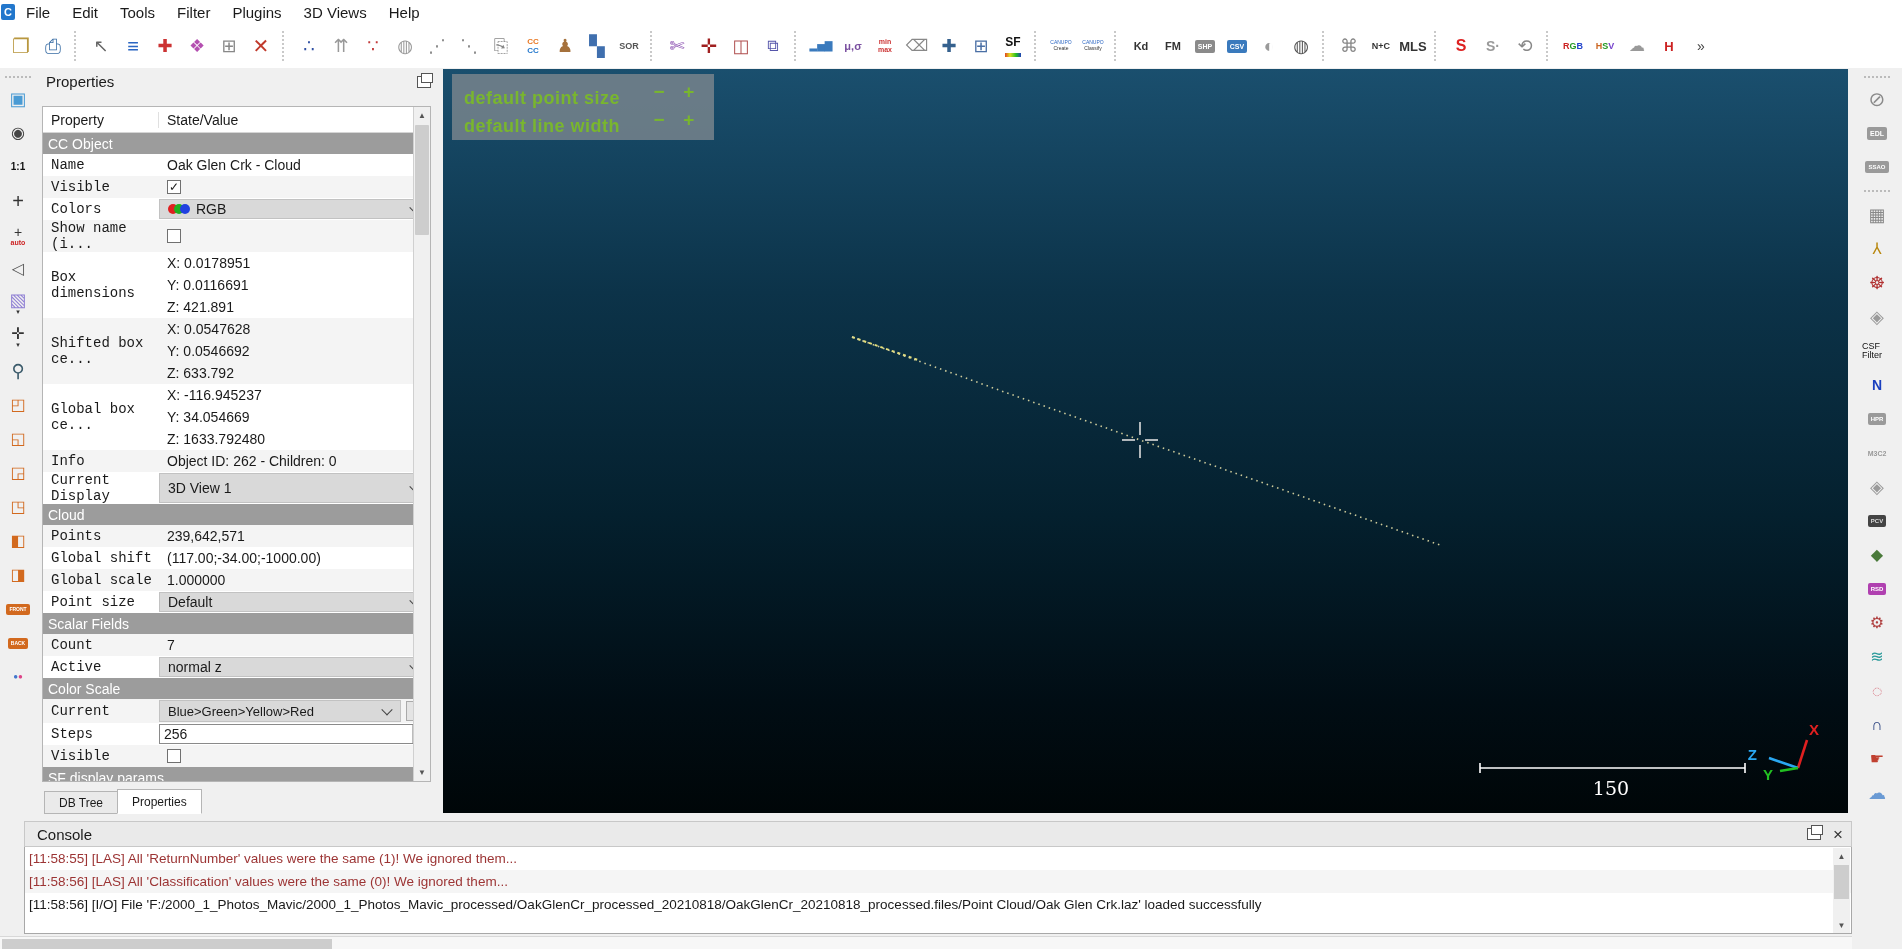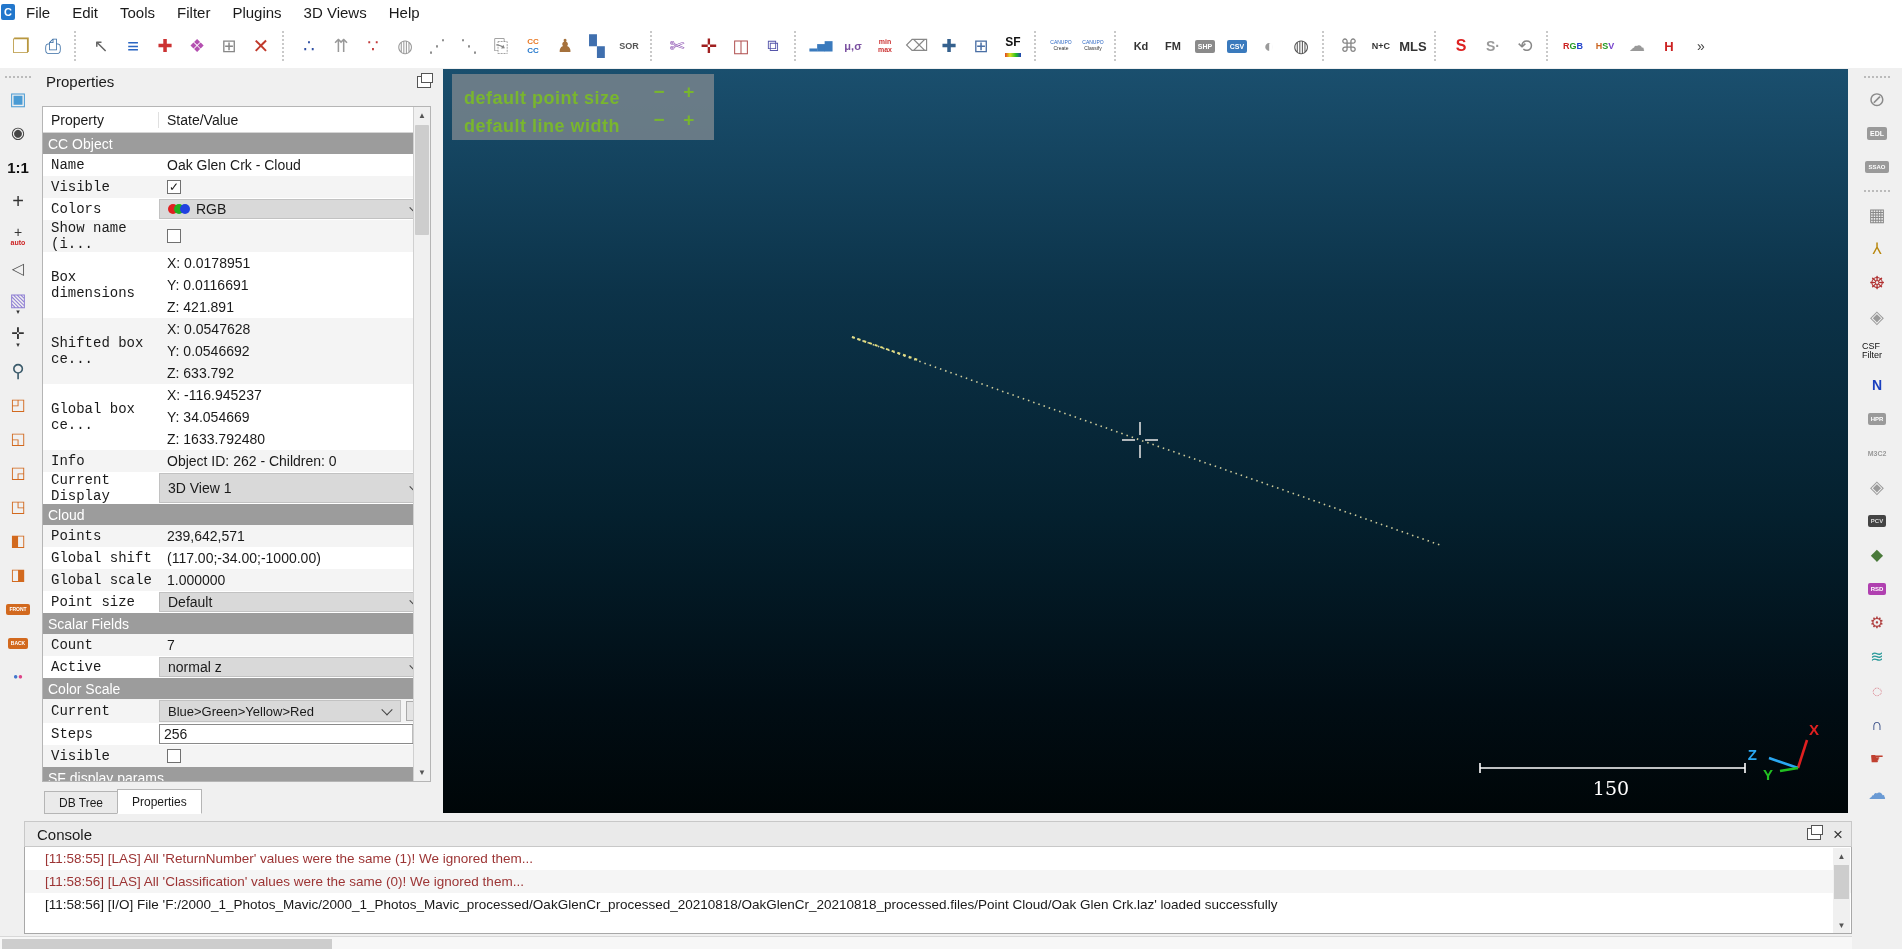--- a/index.html
+++ b/index.html
@@ -97,21 +97,21 @@
 
   
   .console-panel { position:absolute; left:0; top:821px; width:1902px; height:128px; background:#f0f0f0; }
   .console-header { position:absolute; left:24px; top:0; width:1828px; height:26px; background:#eaeaea;
     border:1px solid #c8c8c8; display:flex; align-items:center; justify-content:space-between;
     padding:0 8px 0 12px; font-size:15px; }
   .ch-btns { display:flex; align-items:center; gap:12px; }
   .close-x { font-size:17px; color:#333; line-height:1; }
   .console-body { position:absolute; left:24px; top:26px; width:1828px; height:87px; background:#fff;
     border:1px solid #a8a8a8; border-top:none; overflow:hidden; }
-  .cline { height:23px; line-height:23px; padding-left:20px; font-size:13.5px; white-space:nowrap; }
+  .cline { height:23px; line-height:23px; padding-left:4px; font-size:13.5px; white-space:nowrap; }
   .cline.alt { background:#f5f5f5; }
   .cline.warning { color:#9c3434; }
   .cline.info { color:#1a1a1a; }
   .cv-scroll { position:absolute; right:1px; top:1px; width:17px; height:85px; background:#f0f0f0; }
   .cv-scroll .arr { position:absolute; width:17px; height:16px; display:flex; align-items:center;
     justify-content:center; font-size:8px; color:#555; }
   .cv-scroll .arr.up{ top:0; } .cv-scroll .arr.down{ bottom:0; }
   .cv-scroll .thumb { position:absolute; left:1px; top:17px; width:15px; height:34px; background:#cdcdcd; }
   .hscroll { position:absolute; left:0px; top:115px; width:1852px; height:14px; background:#f7f7f7;
     border-top:1px solid #d8d8d8; }
@@ -306,21 +306,21 @@
 
 <div class="left-rail" id="left-rail">
   <div class="rail-handle"></div>
 <div class="rail-icon">
       <span style="font-size: 18px; color: rgb(74, 155, 212);">▣</span>
     </div>
     <div class="rail-icon">
       <span style="font-size: 16px; color: rgb(68, 68, 68);">◉</span>
     </div>
     <div class="rail-icon">
-      <span style="font-size: 15px; font-weight: bold; color: rgb(17, 17, 17);">1:1</span>
+      <span style="font-size: 10px; font-weight: bold; color: rgb(17, 17, 17);">1:1</span>
     </div>
     <div class="rail-icon">
       <span style="font-size: 20px; color: rgb(51, 51, 51);">+</span>
     </div>
     <div class="rail-icon">
       <span style="font-size: 14px; color: rgb(51, 51, 51);">+</span>
       <span style="font-size: 7px; font-weight: bold; color: rgb(204, 34, 34);">auto</span>
     </div>
     <div class="rail-icon">
       <span style="font-size: 16px; color: rgb(85, 85, 85);">◁</span>

